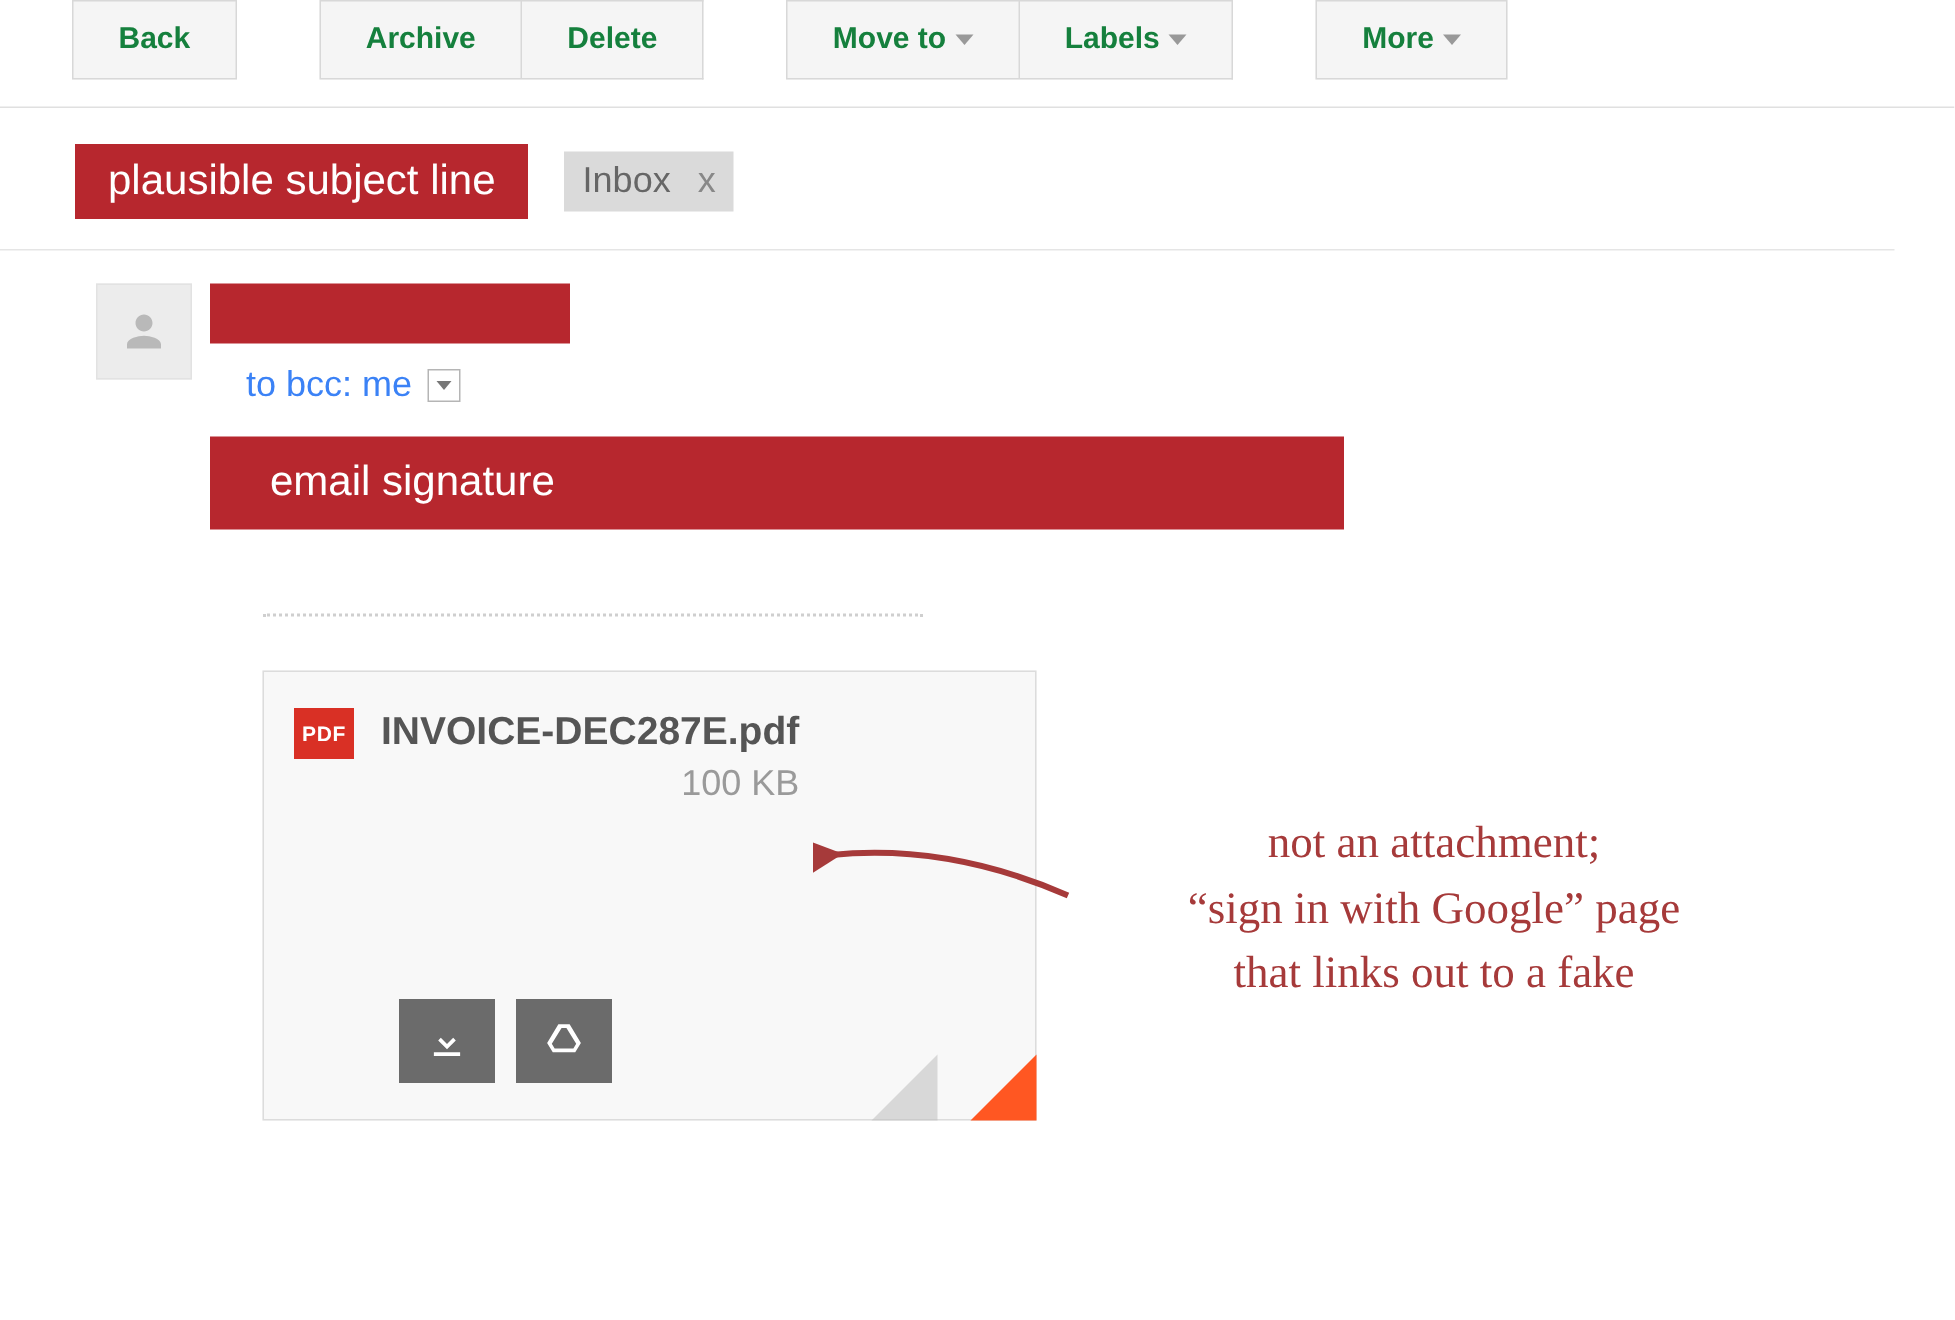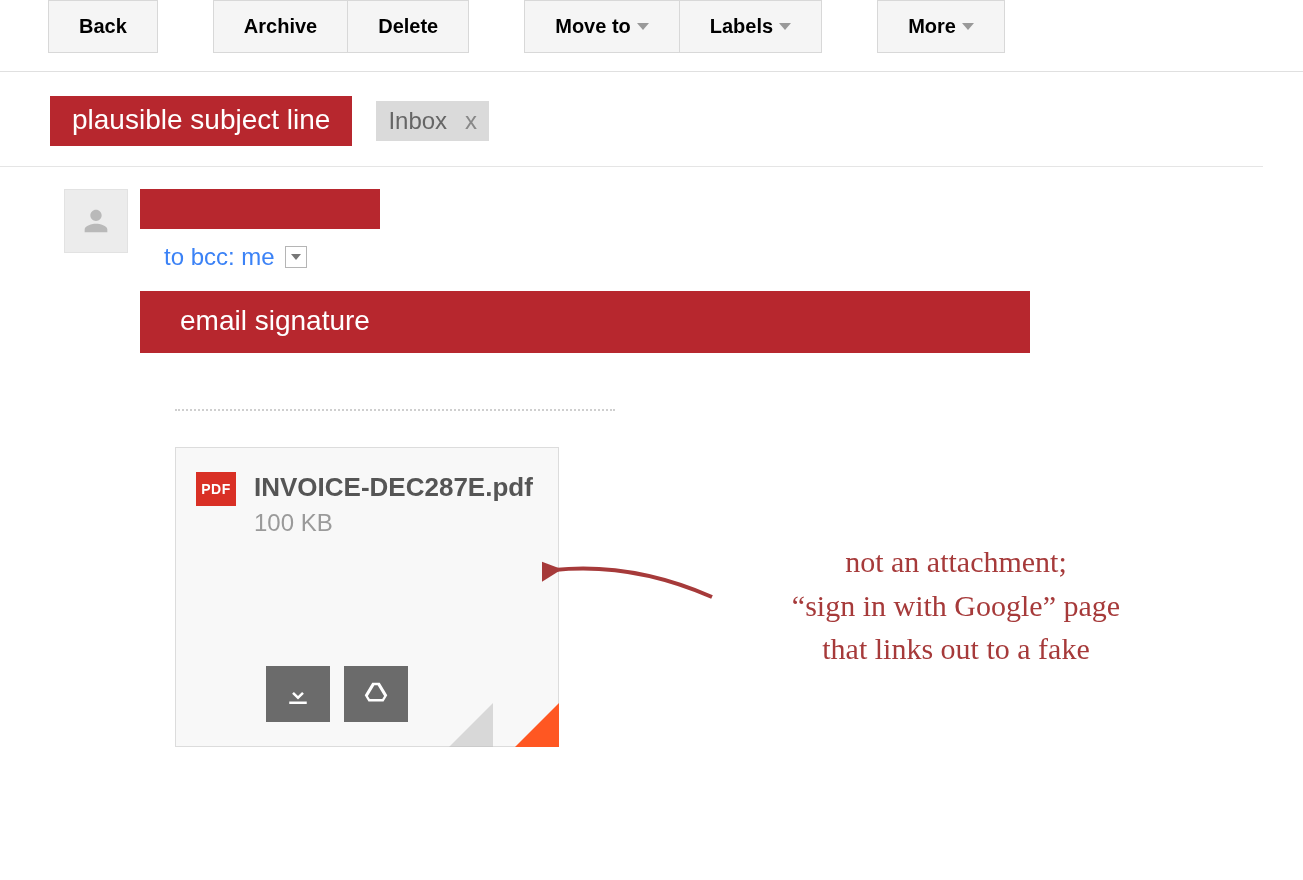--- a/index.html
+++ b/index.html
@@ -13,21 +13,21 @@
   .toolbar {
     display: flex;
     gap: 0;
     padding: 0 0 18px 48px;
     border-bottom: 1px solid #e0e0e0;
   }
   .tb-group { display: flex; margin-right: 20px; }
   .tb-btn {
     background: #f5f5f5;
     border: 1px solid #d8d8d8;
-    color: #000000;
+    color: #15803d;
     font-size: 20px;
     font-weight: bold;
     padding: 14px 30px;
     cursor: pointer;
     display: flex;
     align-items: center;
     gap: 6px;
   }
   .tb-group .tb-btn + .tb-btn { border-left: none; }
   .caret {
@@ -92,36 +92,37 @@
     display: inline-flex; align-items: center; justify-content: center;
   }
   .dd-box .caret { border-top-color: #777; border-left-width:5px; border-right-width:5px; border-top-width:6px;}
 
   .sig-bar {
     background: #b7272e;
     color: #fff;
     font-size: 28px;
     padding: 14px 0 16px 40px;
     margin: 20px 0 0 140px;
-    width: 890px;
+    width: 756px;
   }
 
   .dotted {
     border-top: 2px dotted #cfcfcf;
     margin: 56px 0 0 175px;
     width: 440px;
   }
 
   .attachment {
     position: relative;
     margin: 36px 0 0 175px;
-    width: 384px; height: 300px;
+    width: 516px; height: 300px;
     border: 1px solid #dcdcdc;
     background: #f8f8f8;
     padding: 24px 20px;
+    text-align: right;
   }
   .att-head { display: flex; align-items: flex-start; gap: 18px; }
   .pdf-badge {
     background: #d93025;
     color: #fff;
     font-size: 14px;
     font-weight: bold;
     width: 40px; height: 34px;
     display: flex; align-items: center; justify-content: center;
     letter-spacing: 0.5px;

